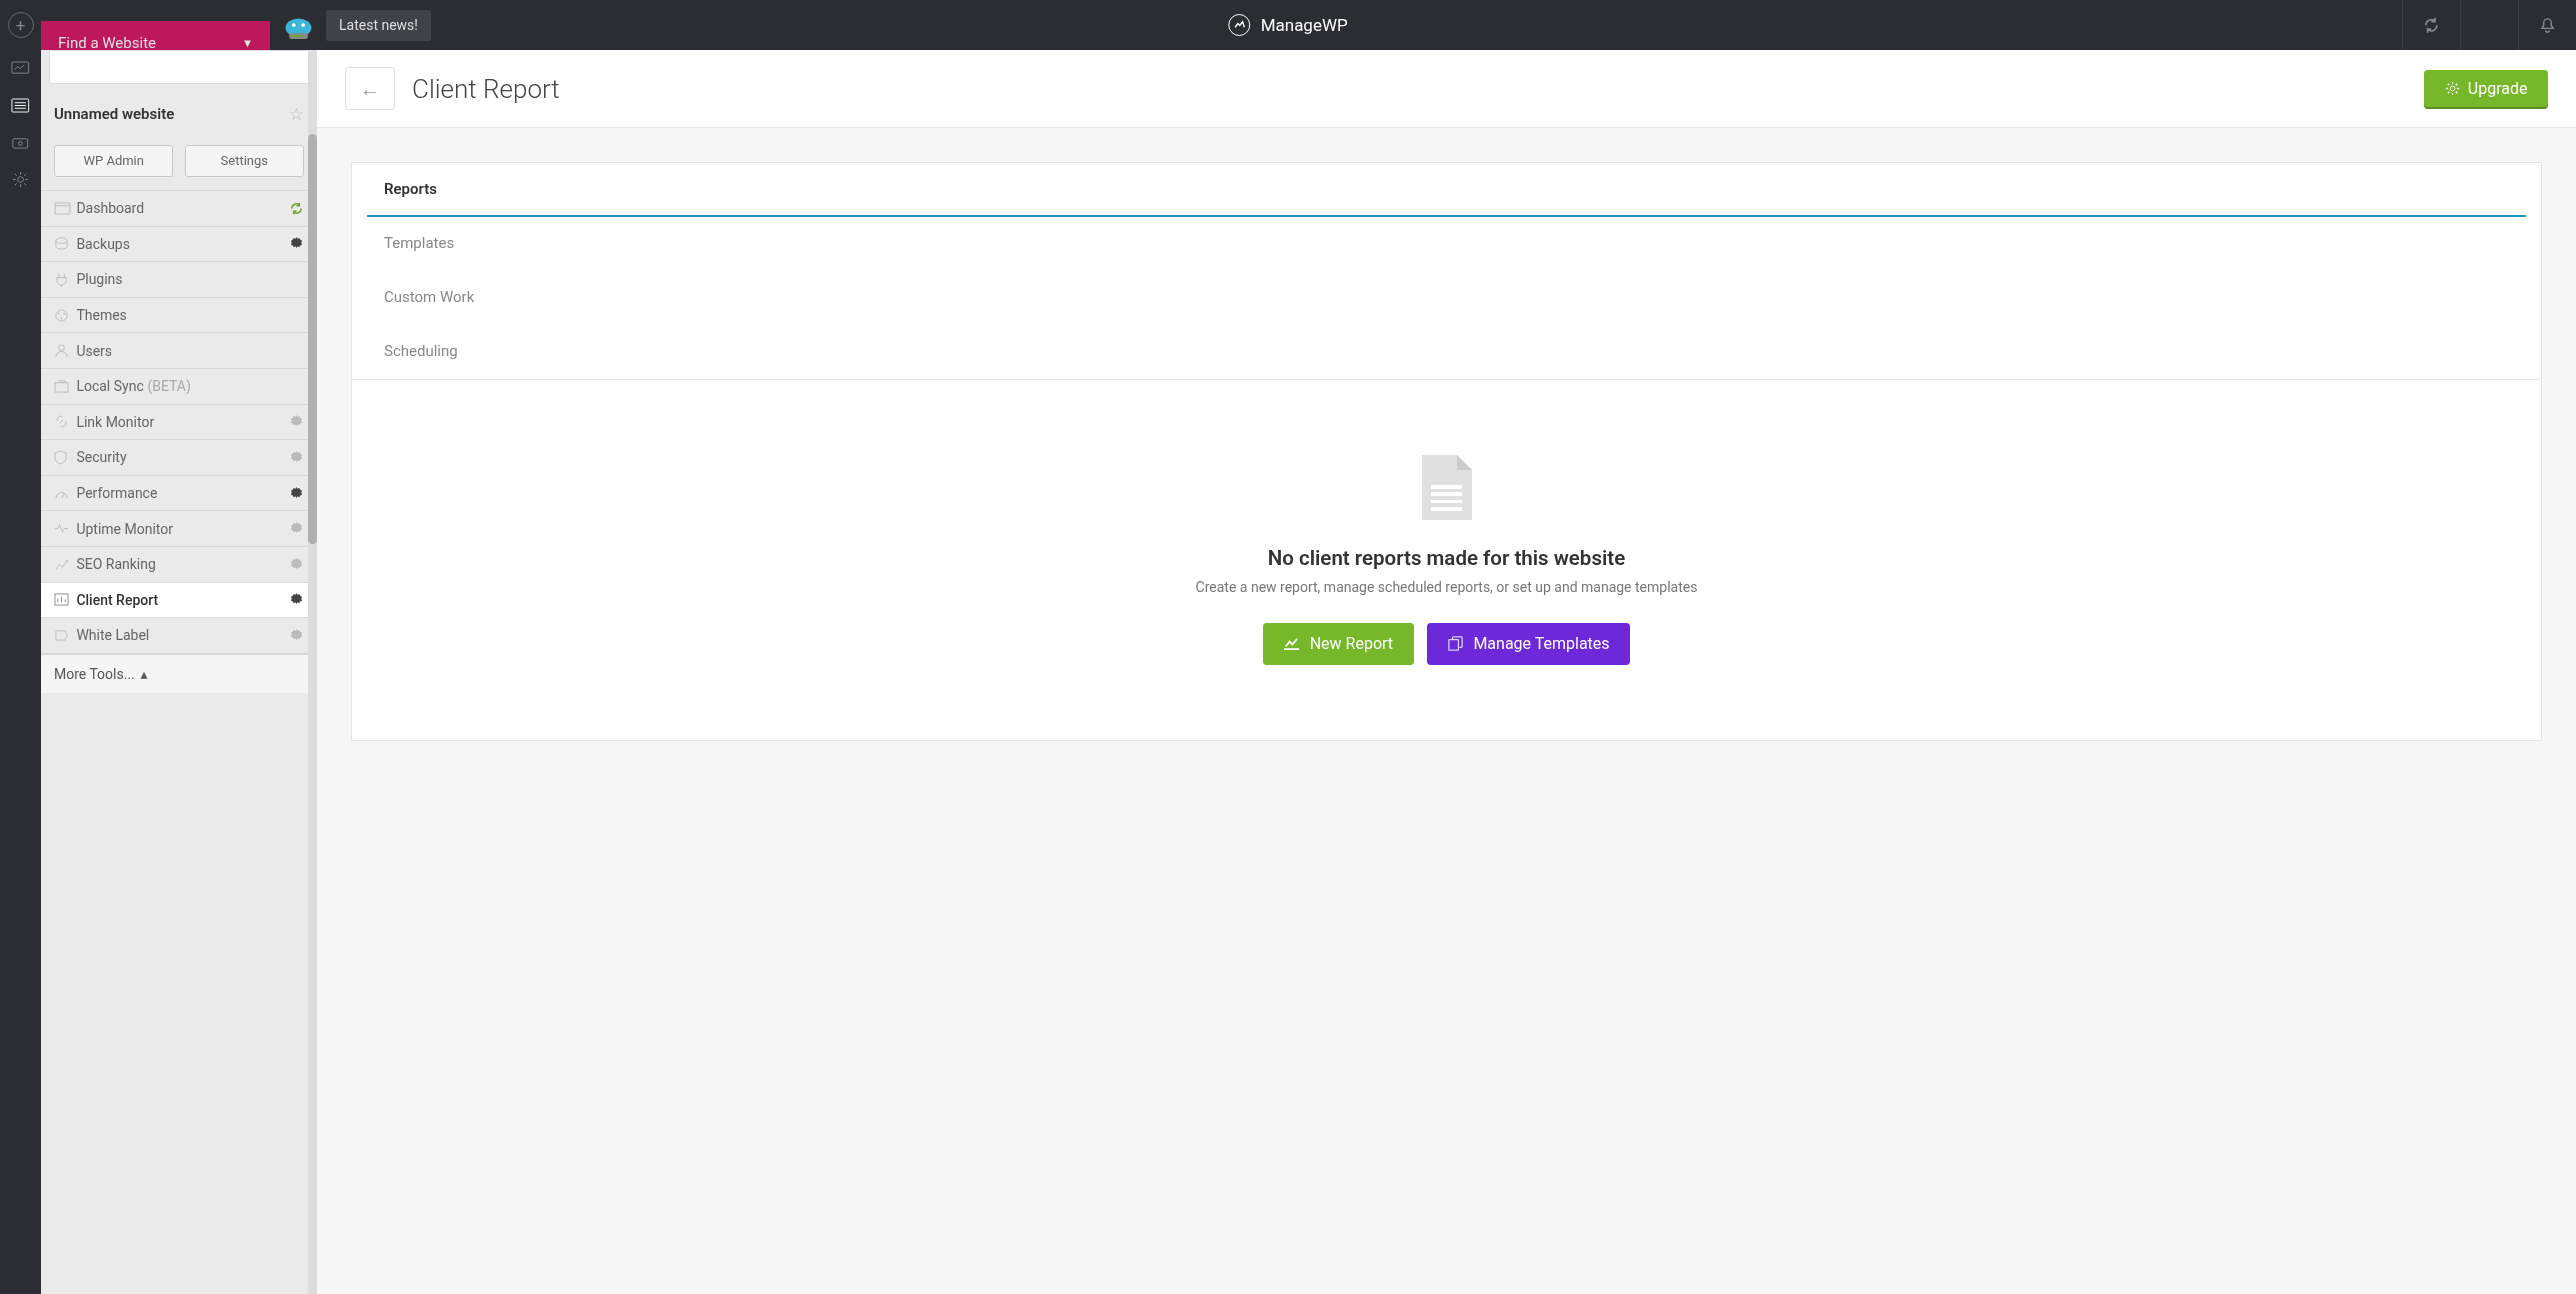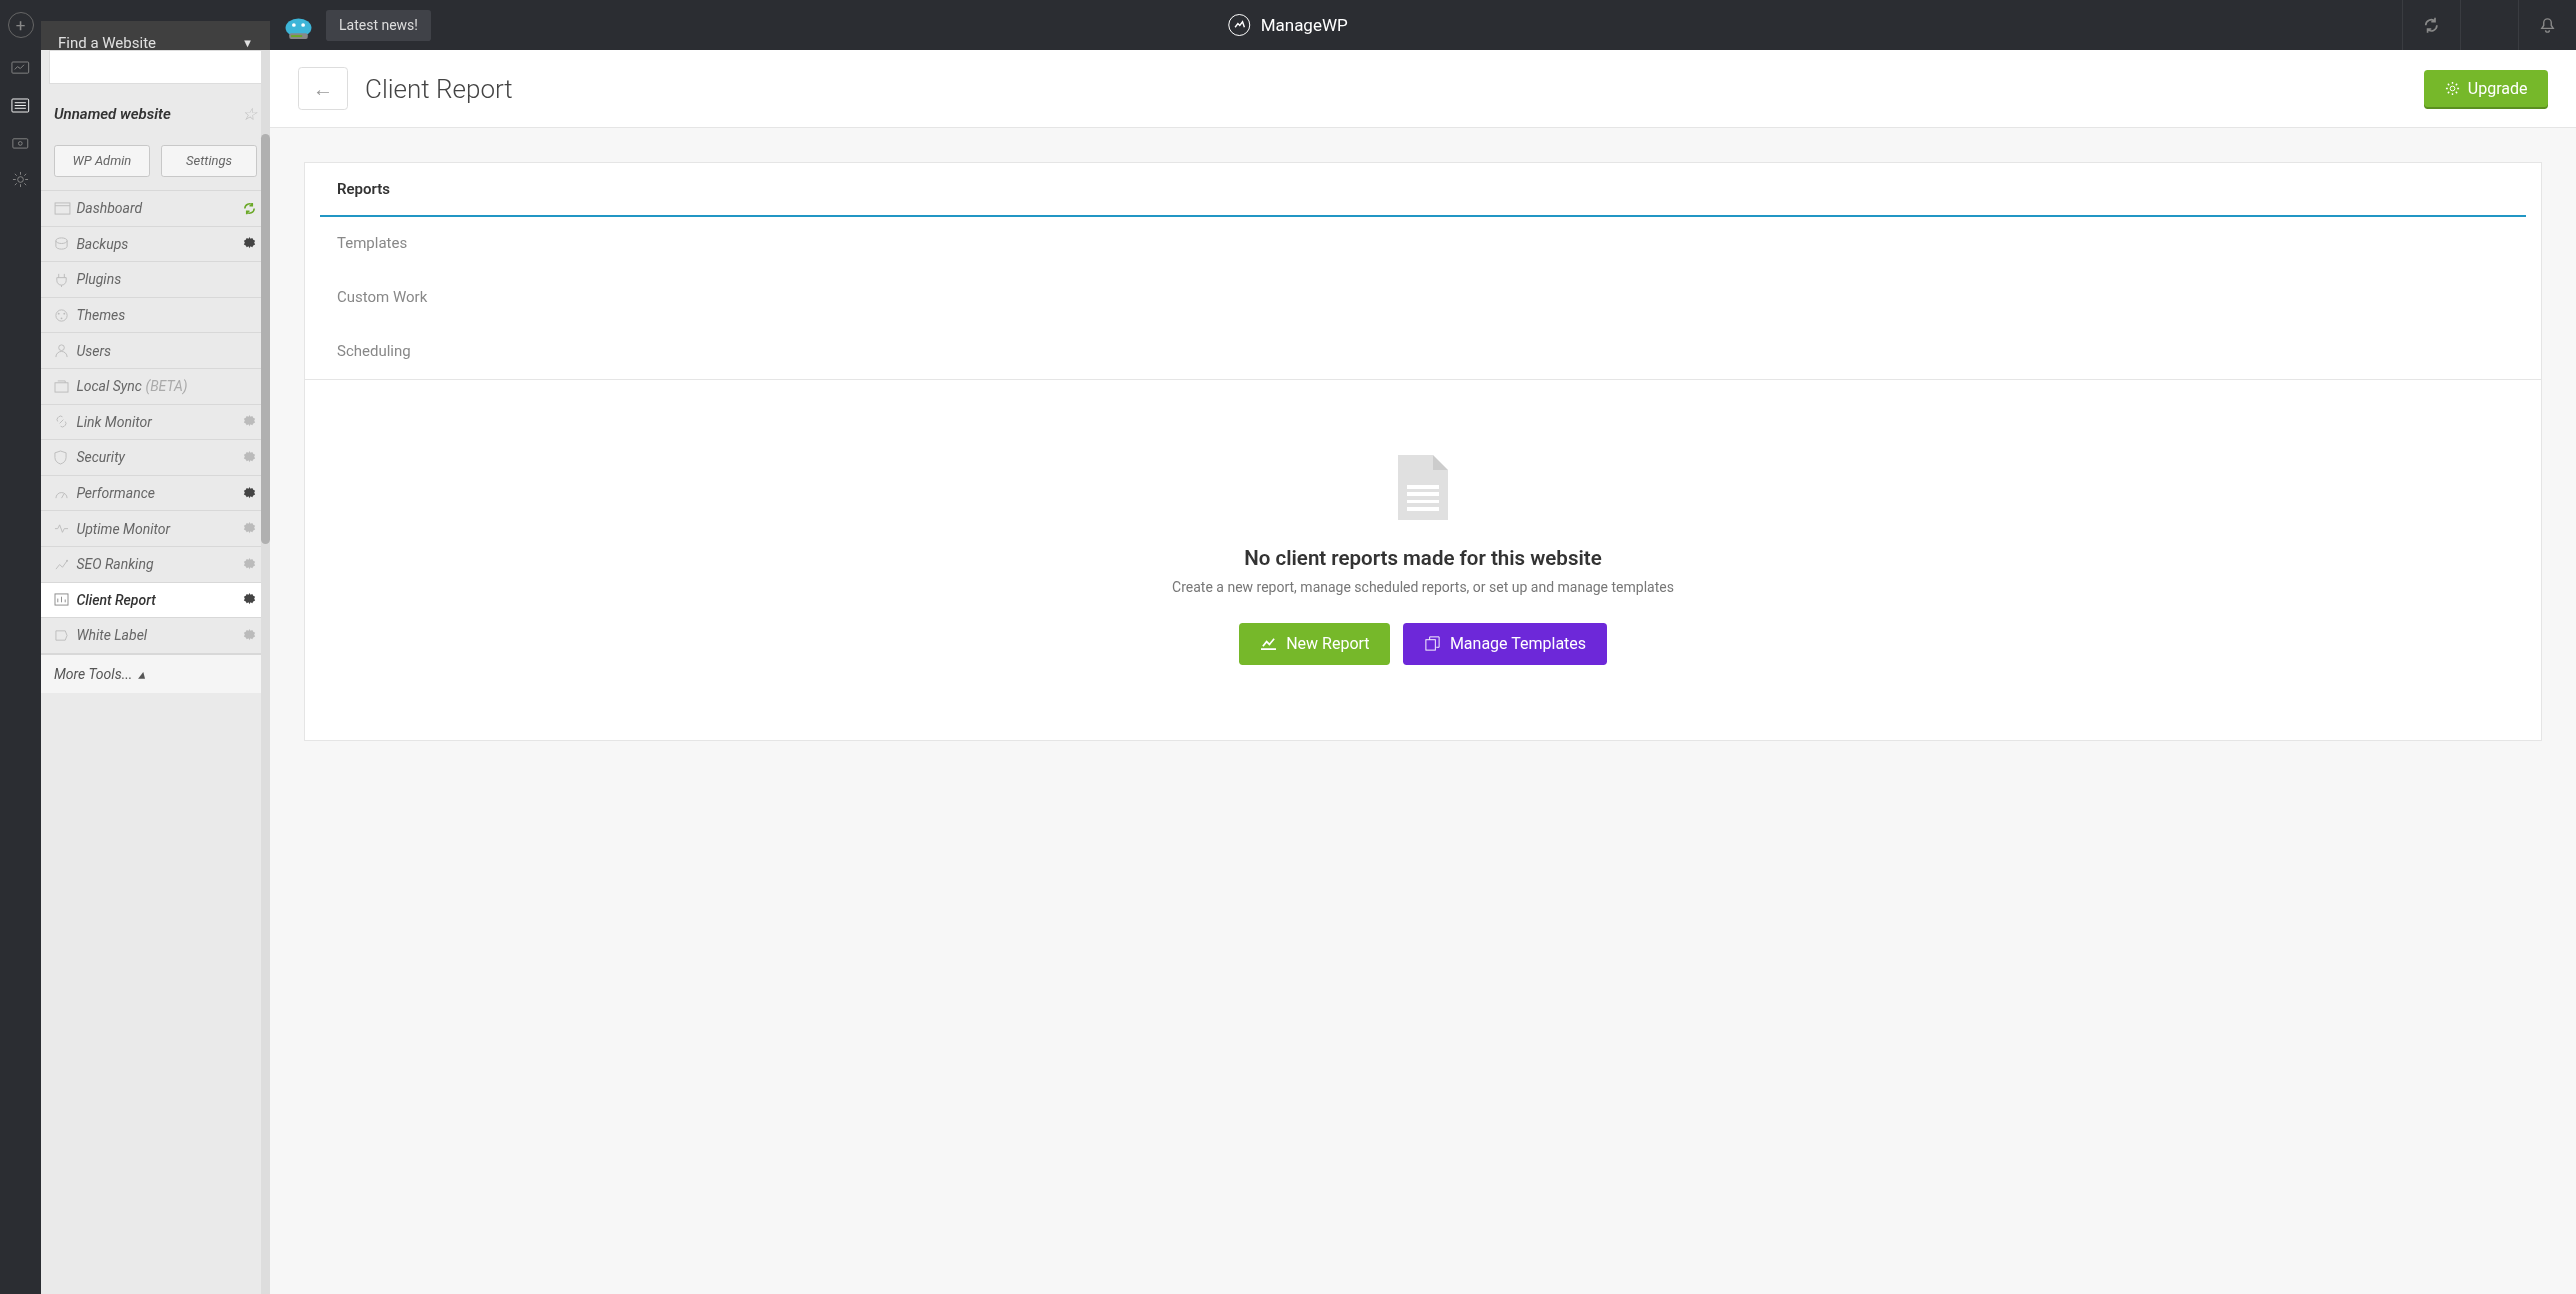--- a/index.html
+++ b/index.html
@@ -1,37 +1,37 @@
 <!DOCTYPE html>
 <html style="font-size:15px"><head>
 <meta charset="utf-8">
 <style>
 * { margin: 0; padding: 0; box-sizing: border-box; font-family: -apple-system, BlinkMacSystemFont, "Segoe UI", Roboto, "Helvetica Neue", Arial, sans-serif; }
 body { background: #f0f0f0; overflow: hidden; }
 
 .topbar { height: 50px; background: #2b2d32; display: flex; align-items: center; position: relative; }
 .topbar-add { width: 41px; height: 50px; display: flex; align-items: center; justify-content: center; }
 .add-circle { width: 26px; height: 26px; border: 1.9px solid #666; border-radius: 50%; display: flex; align-items: center; justify-content: center; color: #888; font-size: 17px; cursor: pointer; }
-.topbar-find { flex: 0 0 229px; height: 44px; background: #404040; display: flex; align-items: center; justify-content: space-between; padding: 0 17px; color: #e0e0e0; font-size: 15px; cursor: pointer; margin-top: 36px; }
+.topbar-find { flex: 0 0 229px; height: 44px; background: #be185d; display: flex; align-items: center; justify-content: space-between; padding: 0 17px; color: #e0e0e0; font-size: 15px; cursor: pointer; margin-top: 36px; }
 .find-caret { color: #e0e0e0; font-size: 11.2px; }
 .topbar-mascot { width: 56px; display: flex; align-items: center; justify-content: center; font-size: 22.4px; }
 .topbar-news { background: #404248; color: #ddd; padding: 7.5px 13px; border-radius: 2.8px; font-size: 14px; cursor: pointer; }
 .topbar-logo { position: absolute; left: 50%; transform: translateX(-50%); color: #fff; display: flex; align-items: center; gap: 10px; font-size: 17px; }
 .logo-circle { width: 22.4px; height: 22.4px; border: 1.9px solid #fff; border-radius: 50%; display: flex; align-items: center; justify-content: center; font-size: 11.2px; }
 .topbar-right { margin-left: auto; display: flex; height: 50px; }
 .topbar-icon { width: 58px; display: flex; align-items: center; justify-content: center; color: #888; border-left: 0.9px solid #3a3c41; cursor: pointer; font-size: 17px; }
 
 .layout { display: flex; height: calc(100vh - 50px); }
 
 .icon-rail { width: 41px; background: #2b2d32; display: flex; flex-direction: column; }
 .rail-item { height: 37px; display: flex; align-items: center; justify-content: center; color: #888; cursor: pointer; position: relative; }
 .rail-item.active { color: #fff; }
 .rail-item.active::after { content: ''; position: absolute; right: -5.6px; top: 50%; transform: translateY(-50%); border-top: 5.6px solid transparent; border-bottom: 5.6px solid transparent; border-right: 5.6px solid #eaeaea; }
 
-.sidebar { width: 229px; background: #eaeaea; display: flex; flex-direction: column; overflow: hidden; position: relative; font-style: italic; }
+.sidebar { width: 276px; background: #eaeaea; display: flex; flex-direction: column; overflow: hidden; position: relative; }
 .sidebar-scroll { flex: 1; overflow-y: auto; }
 .sidebar-preview { margin: 0 7.5px 11.2px 7.5px; height: 34px; background: #fff; border: 0.9px solid #ddd; }
 .sidebar-site { padding: 9.3px 13px; display: flex; align-items: center; justify-content: space-between; }
 .sidebar-site-name { font-weight: 600; color: #333; font-size: 15px; }
 .star-icon { color: #bbb; font-size: 17px; cursor: pointer; }
 .sidebar-btns { display: flex; gap: 11.2px; padding: 11.2px 13px 13px; }
 .sidebar-btn { flex: 1; border: 0.9px solid #c8c8c8; background: #f5f5f5; color: #666; padding: 7.5px 0; border-radius: 2.8px; font-size: 13px; text-align: center; cursor: pointer; }
 .nav-list { border-top: 0.9px solid #d8d8d8; }
 .nav-item { display: flex; align-items: center; padding: 9.3px 13px; border-bottom: 0.9px solid #d8d8d8; color: #666; font-size: 14px; cursor: pointer; position: relative; }
 .nav-item.active { background: #fff; color: #333; font-weight: 500; }

